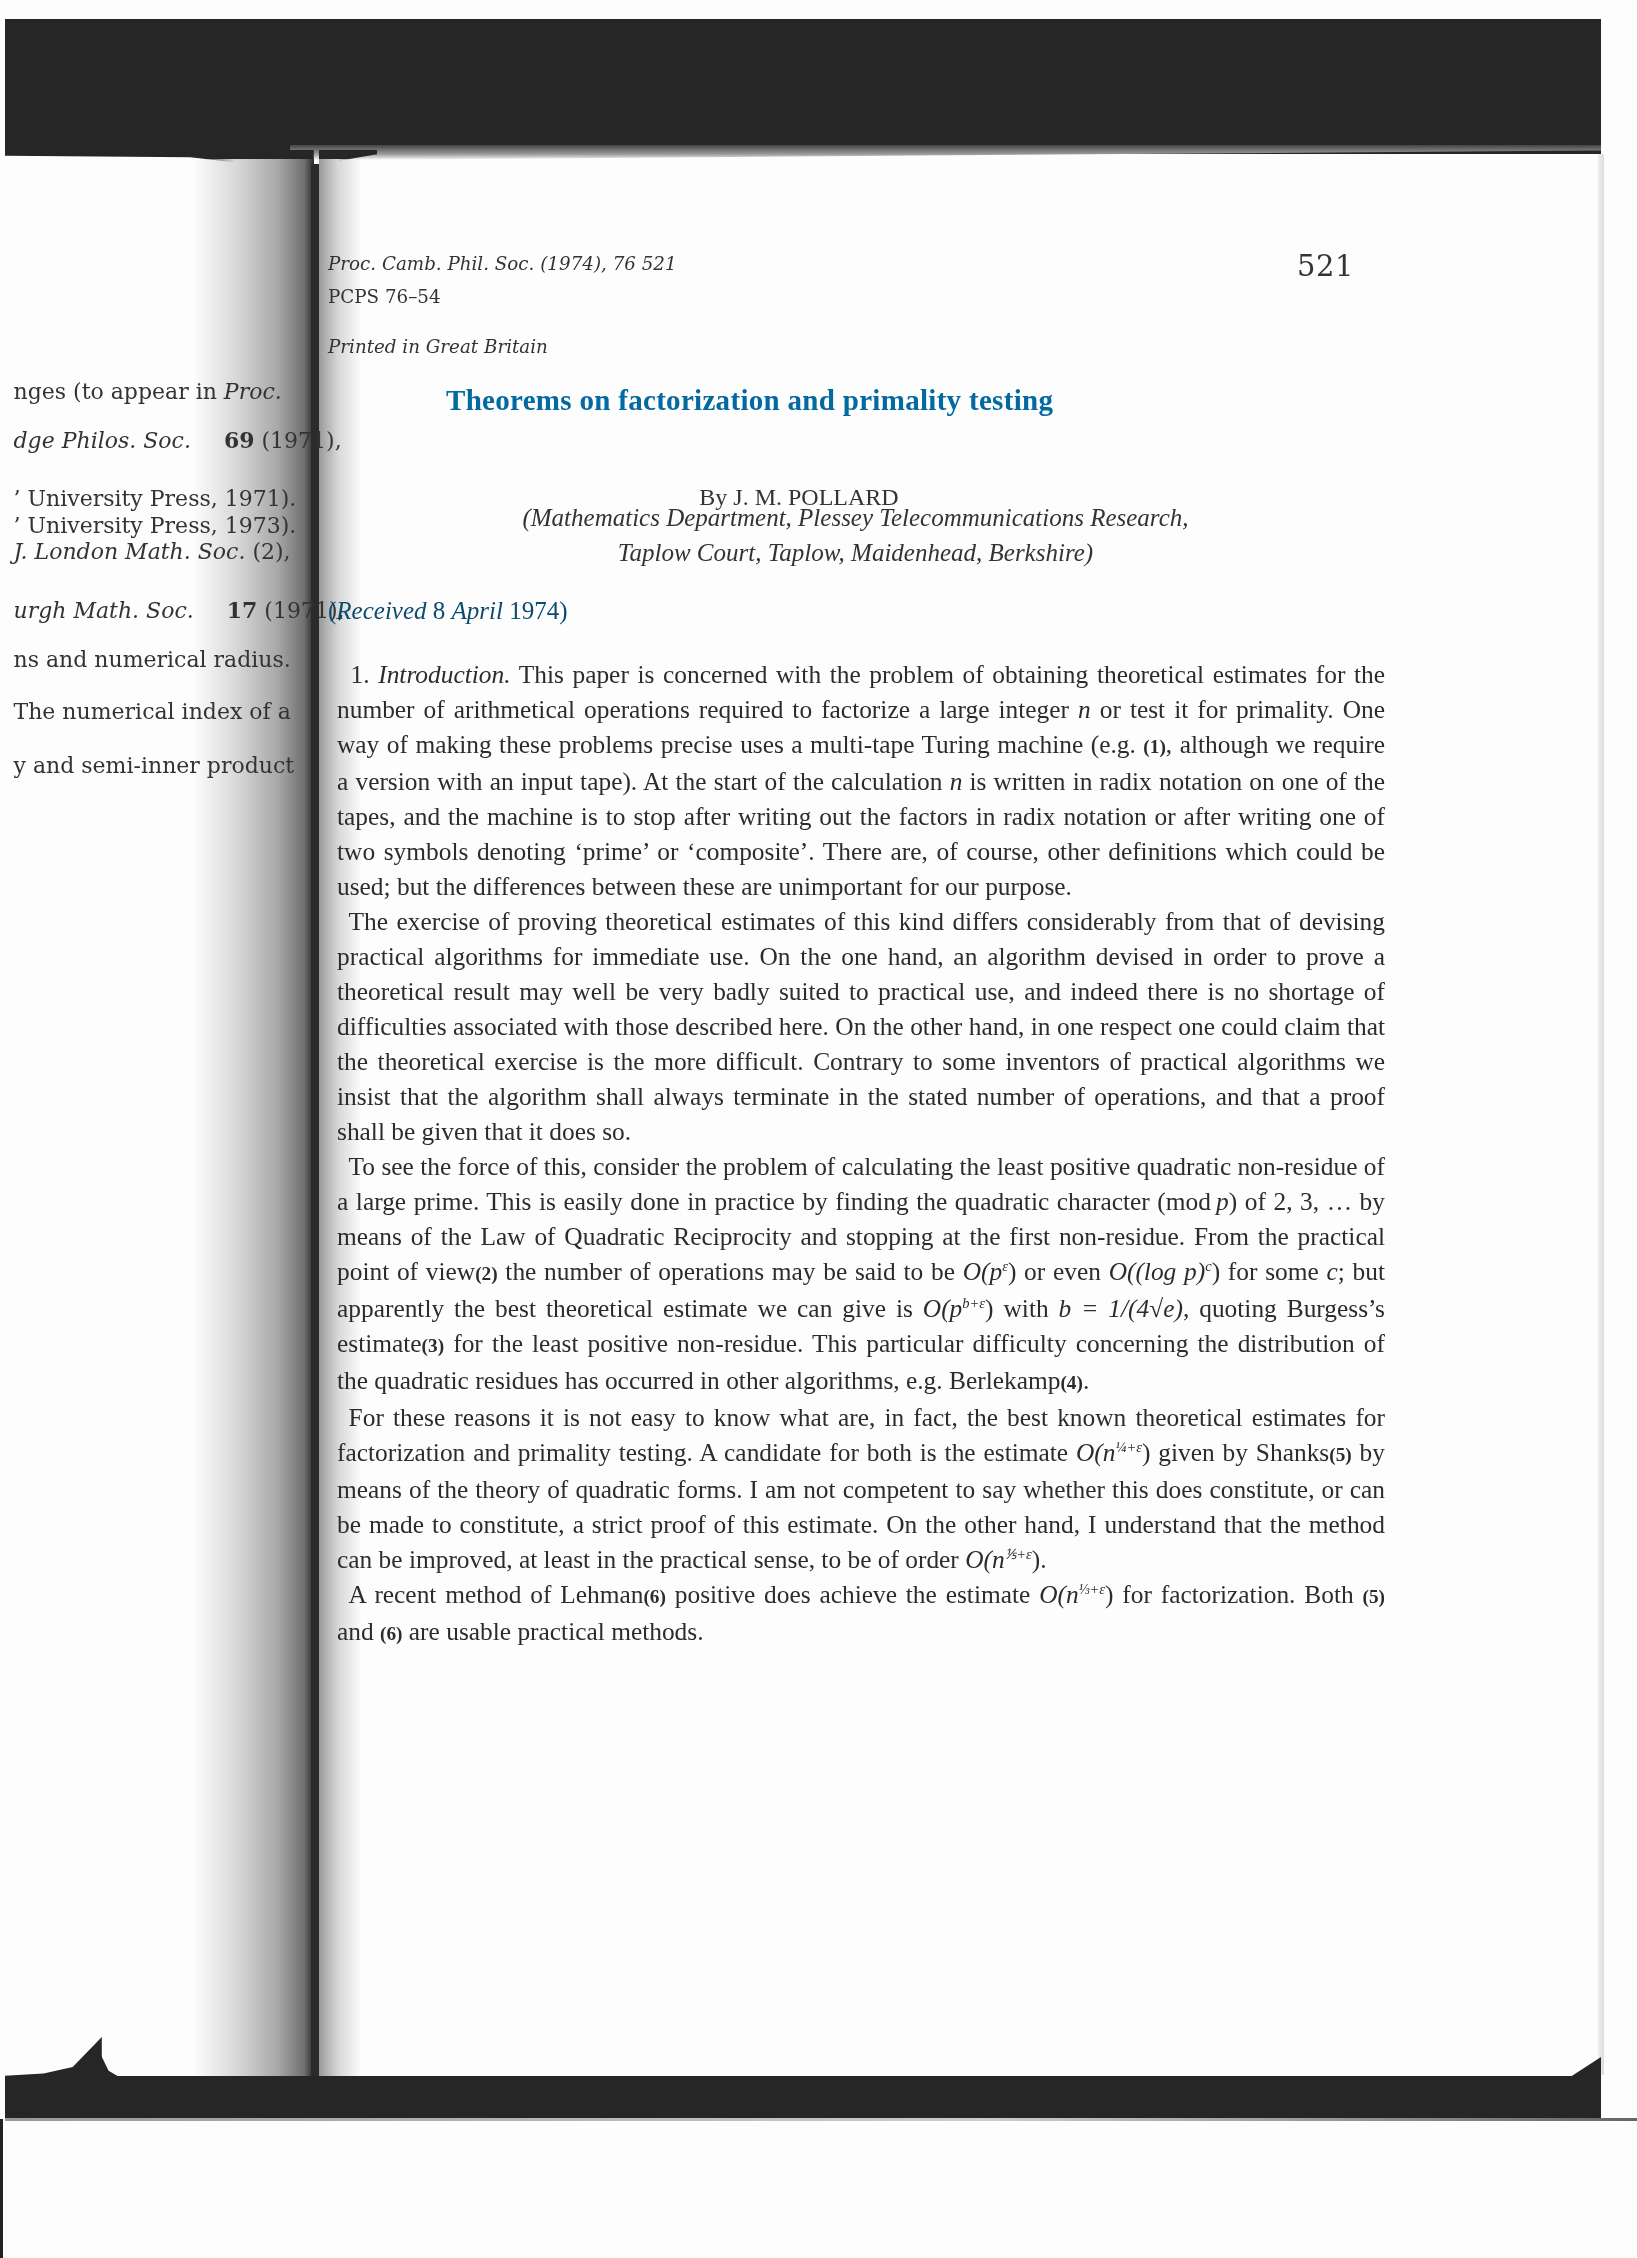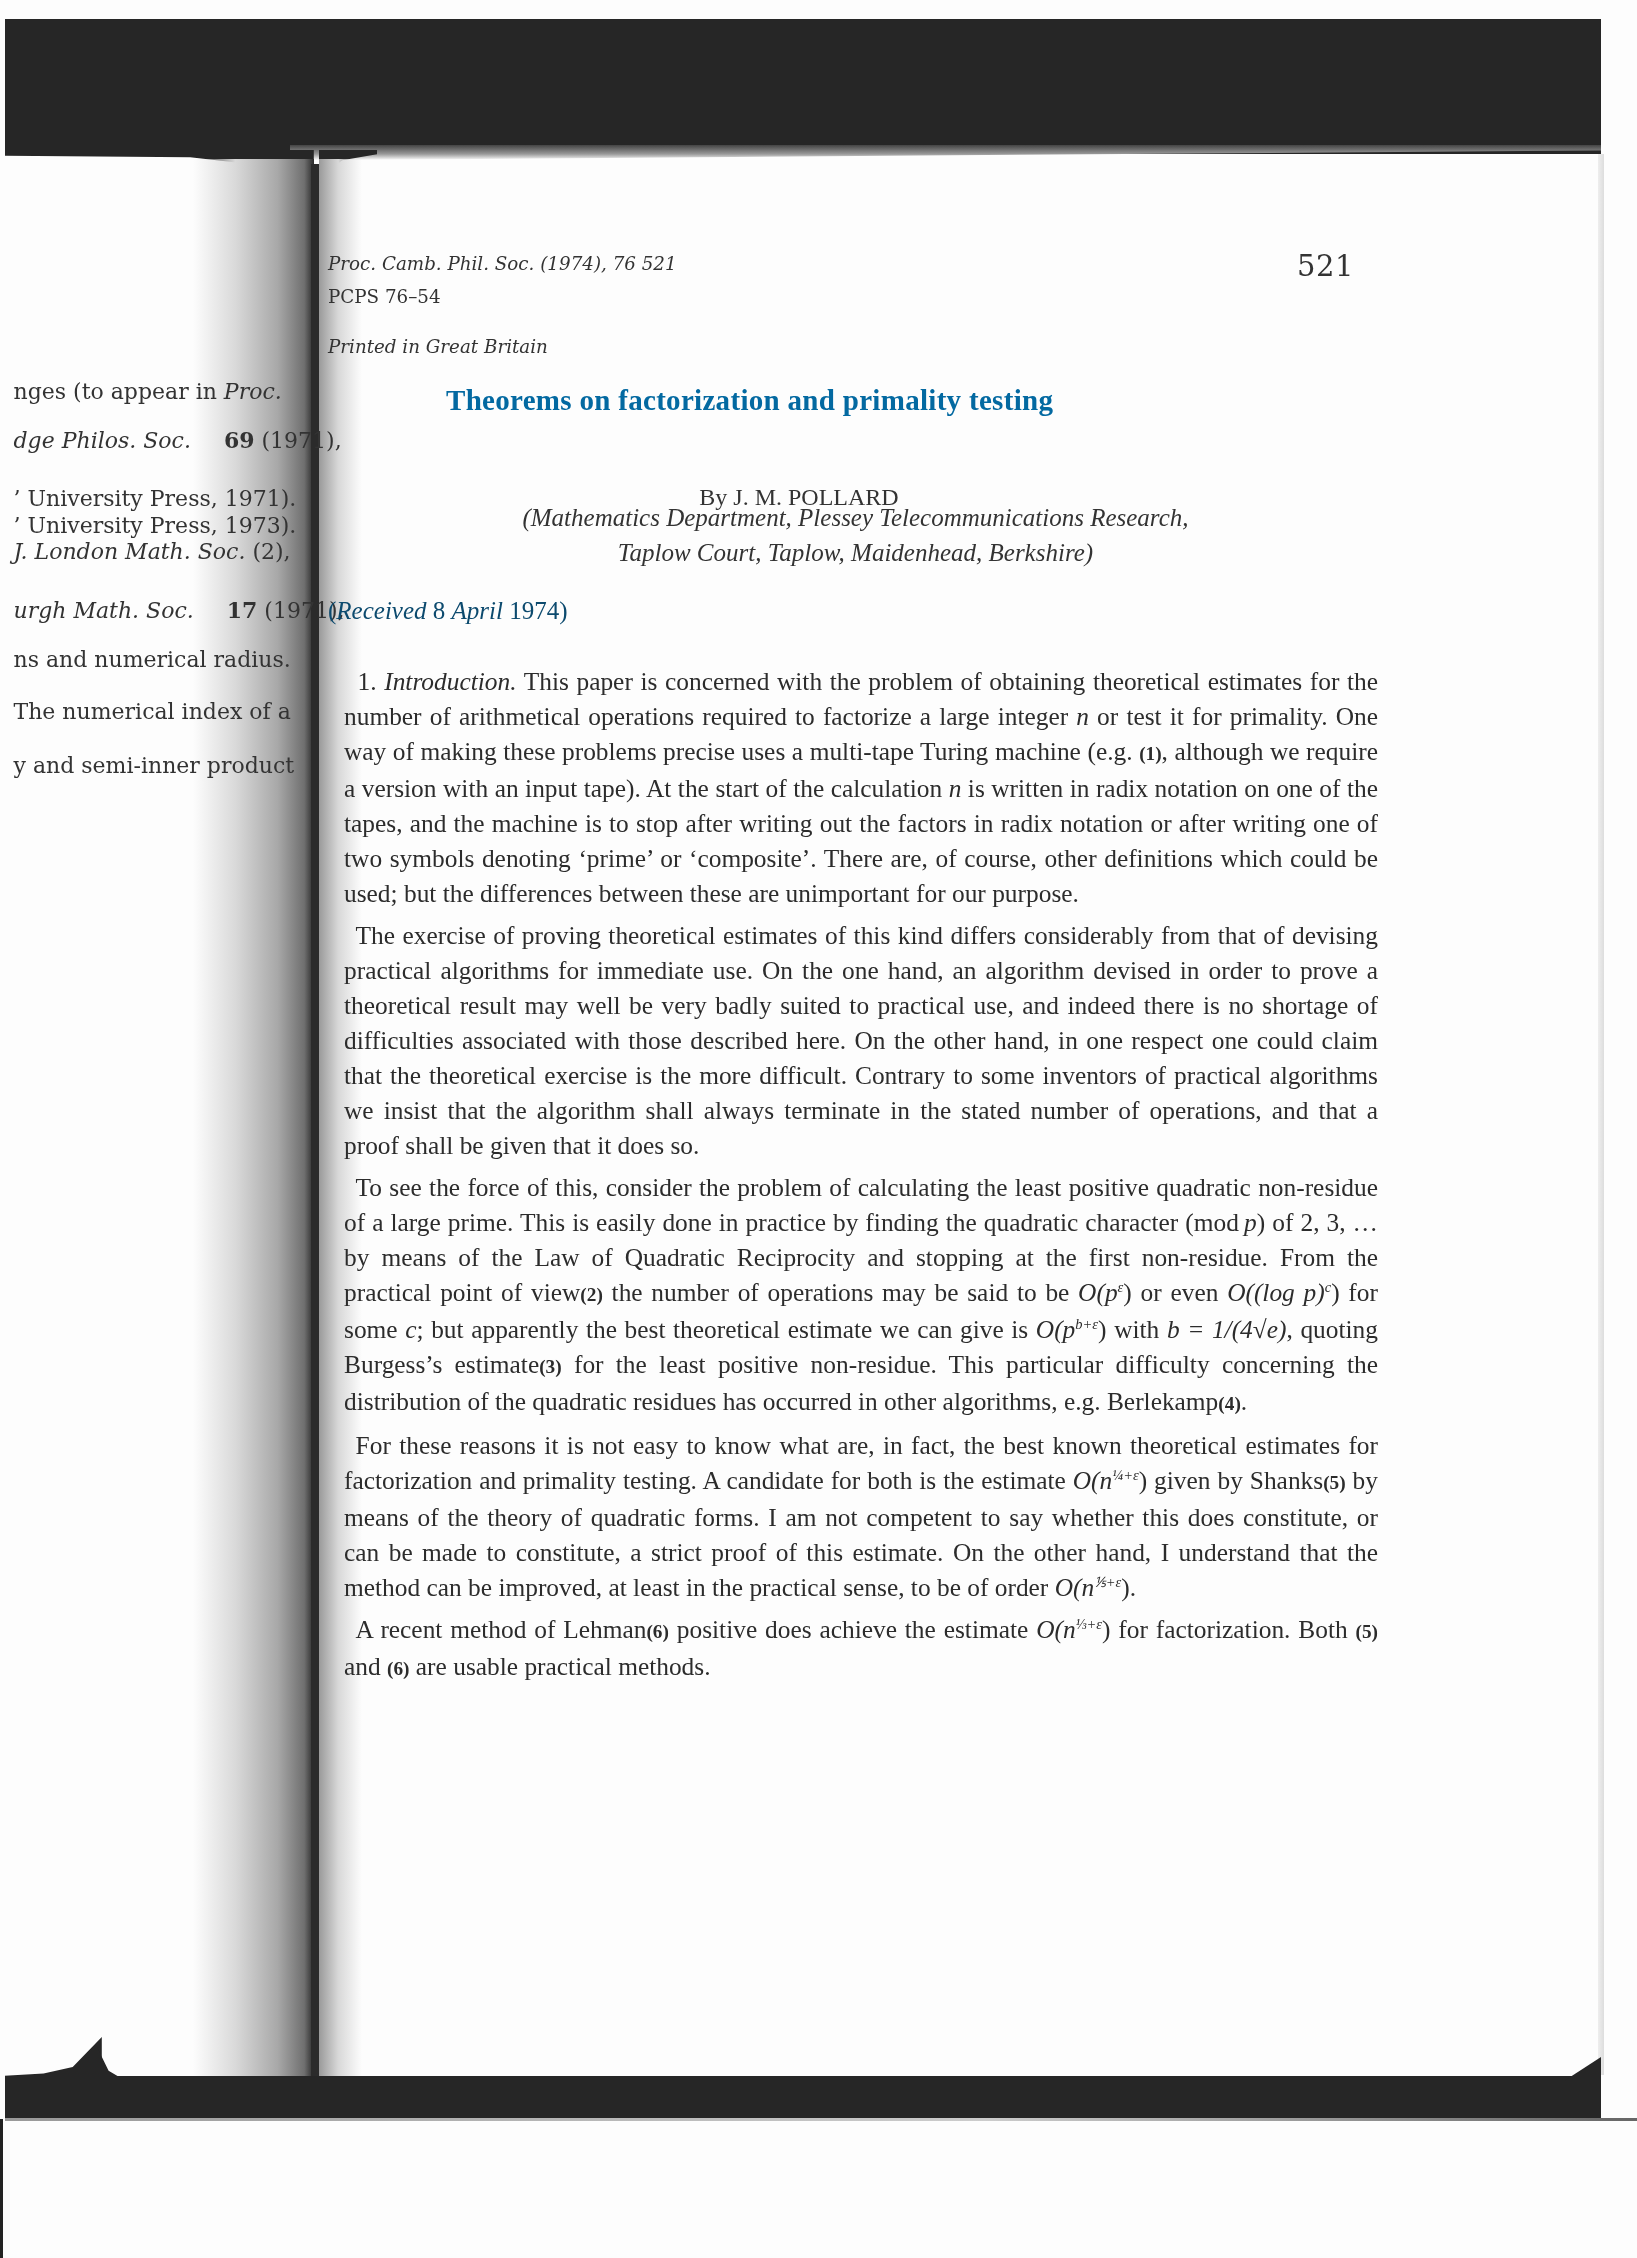--- a/index.html
+++ b/index.html
@@ -114,21 +114,21 @@
       font-size: 25px; color: #0c4a6e; font-family: "Liberation Serif", serif;
     }
     .received i { font-style: italic; }
 
     
     .body-text {
       position: absolute; left: 337px; top: 657px; width: 1048px;
       font-family: "Liberation Serif", serif; font-size: 25.4px; line-height: 35px;
       color: #2c2c2c; text-align: justify;
     }
-    .body-text p { margin: 7px; text-indent: 11.6px; }
+    .body-text p { margin: 0; text-indent: 11.6px; }
     .body-text p.first { text-indent: 13.5px; }
     .body-text i { font-style: italic; }
     .ref { font-size: 19.3px; font-weight: bold; }
     .math { font-style: italic; }
     sup.ex { font-size: 14.5px; line-height: 0; }
   </style>
 </head>
 <body>
 
 <div class="scan-top"></div>

